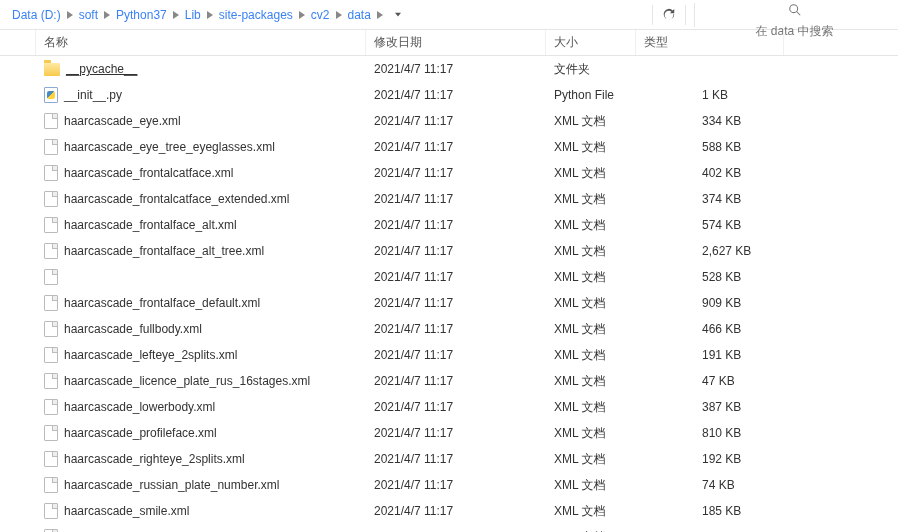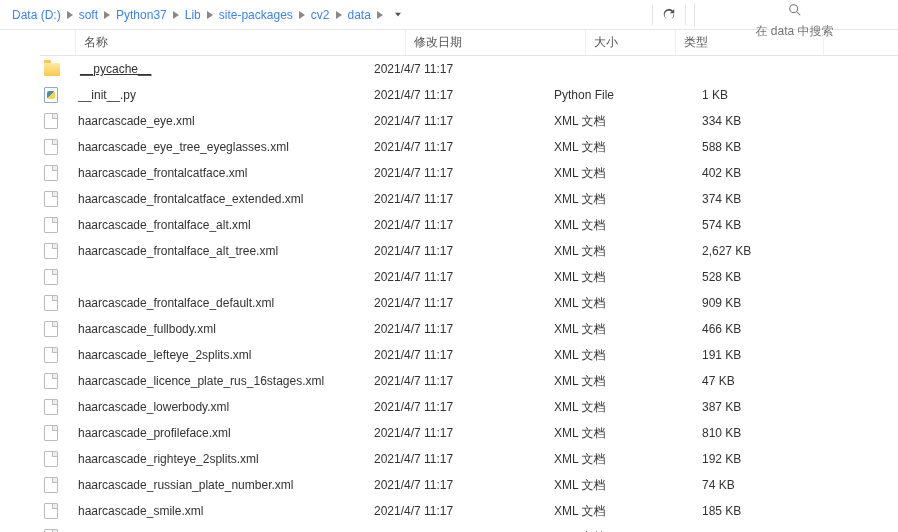--- a/index.html
+++ b/index.html
@@ -78,21 +78,20 @@
       background: #e5e5e5;
       margin: 0 2px;
     }
     .headers {
       height: 26px;
       display: flex;
       align-items: center;
       border-bottom: 1px solid #e5e5e5;
       color: #555;
       user-select: none;
-      margin-left: 40px;
     }
     .headers .col {
       height: 100%;
       display: flex;
       align-items: center;
       padding: 0 8px;
       border-right: 1px solid #f0f0f0;
       cursor: pointer;
     }
     .col-spacer { width: 36px; flex: 0 0 36px; }
@@ -105,21 +104,21 @@
       height: calc(532px - 30px - 26px);
     }
     .row {
       display: flex;
       align-items: center;
       height: 26px;
       cursor: pointer;
     }
     .row .cell { padding: 0 8px; color: #333; }
     .cell-spacer { width: 36px; flex: 0 0 36px; display:flex; align-items:center; justify-content:flex-end;}
-    .cell-name { width: 330px; flex: 0 0 330px; display:flex; align-items:center; gap:20px; }
+    .cell-name { width: 330px; flex: 0 0 330px; display:flex; align-items:center; gap:6px; }
     .cell-date { width: 180px; flex: 0 0 180px; color:#666; }
     .cell-type { width: 148px; flex: 0 0 148px; color:#666; }
     .cell-size { width: 90px; flex: 0 0 90px; text-align:left; color:#666; }
     .icon-folder {
       width: 16px; height: 13px;
       background: linear-gradient(#ffe9a4, #f7ca4d);
       border-radius: 1px;
       position: relative;
       flex: 0 0 16px;
     }
@@ -252,20 +251,21 @@
 </div>
 
 <div class="filelist" id="filelist">
     <div class="row">
       <div class="cell cell-spacer"></div>
       <div class="cell cell-name">
         <div class="icon-folder"></div>
         <span style="text-decoration: underline;">__pycache__</span>
       </div>
       <div class="cell cell-date">2021/4/7 11:17</div>
+      <div class="cell cell-type">文件夹</div>
       <div class="cell cell-size"></div>
     </div>
     <div class="row">
       <div class="cell cell-spacer"></div>
       <div class="cell cell-name">
         <div class="icon-py"></div>
         <span>__init__.py</span>
       </div>
       <div class="cell cell-date">2021/4/7 11:17</div>
       <div class="cell cell-type">Python File</div>

